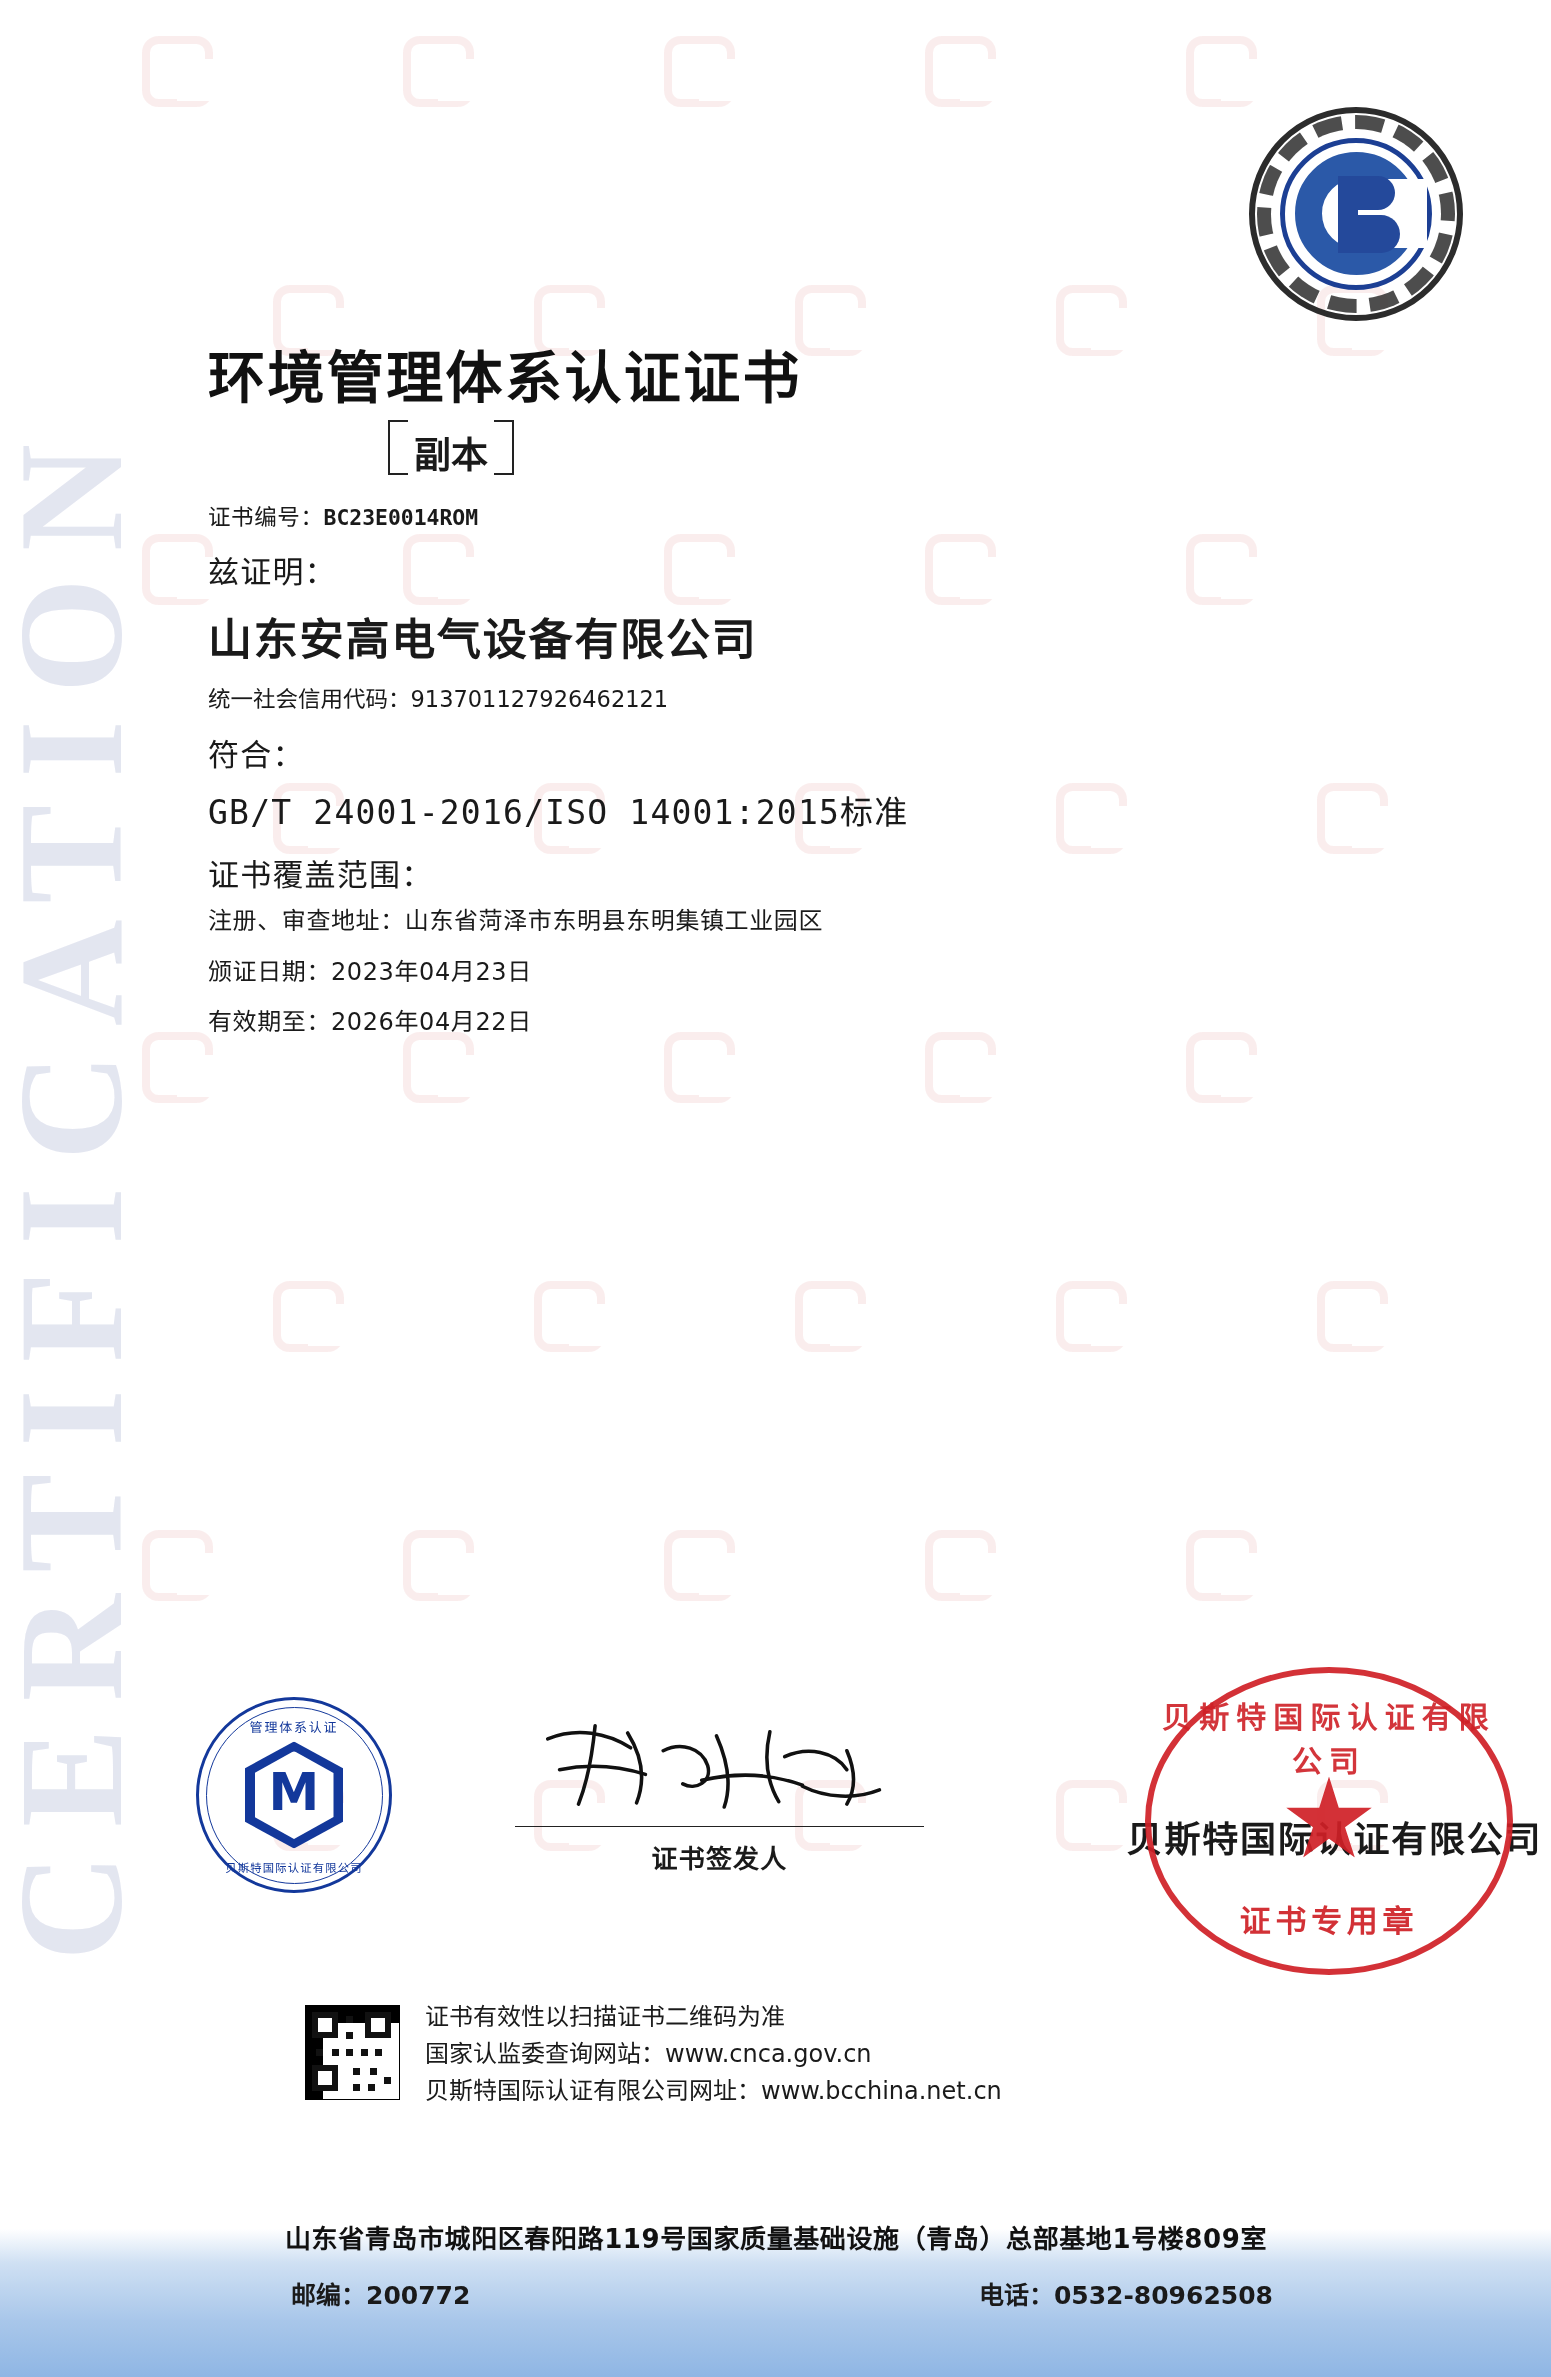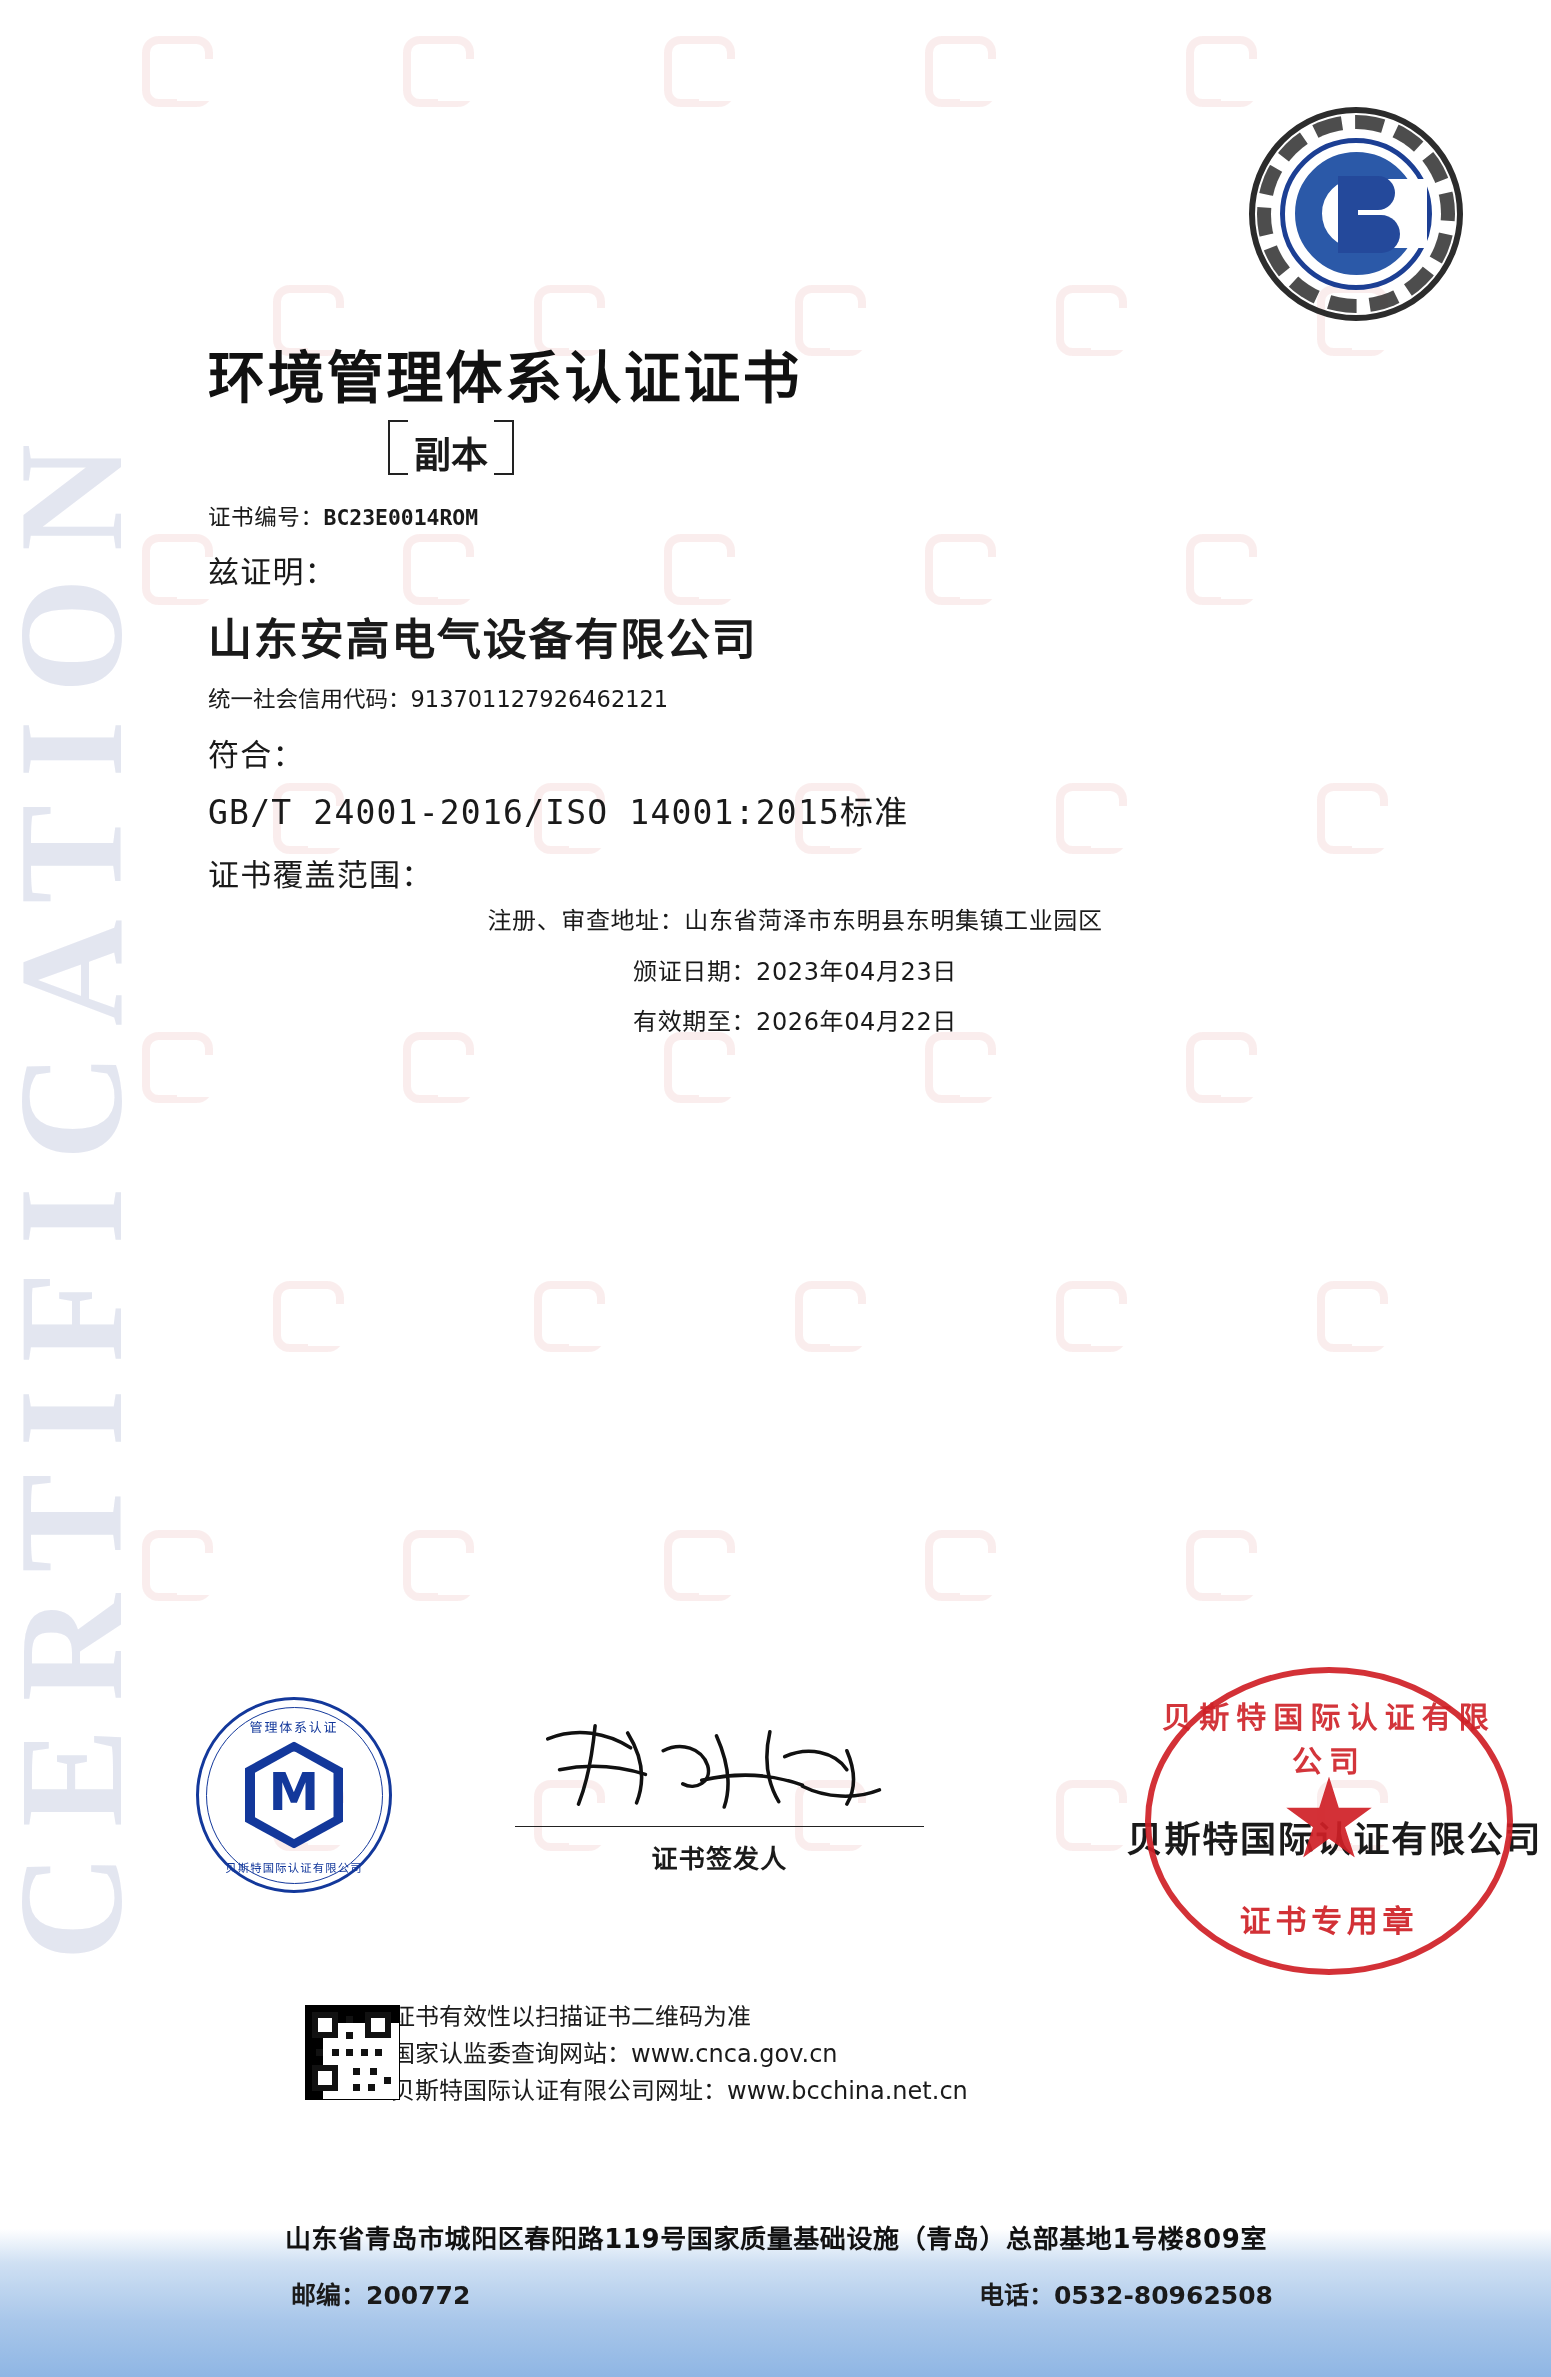--- a/index.html
+++ b/index.html
@@ -229,21 +229,20 @@
     font-size: 33px;
     letter-spacing: 1.2px;
     margin: 10.7px 0 18px 0;
     font-family: "DejaVu Sans", sans-serif;
   }
   .meta {
     font-size: 24px;
     margin: 0 0 15.4px 0;
     letter-spacing: 0.6px;
     font-family: "DejaVu Sans", sans-serif;
-    text-align: center;
   }
 
   
   .sig-area {
     position: absolute;
     left: 196px;
     top: 1691px;
     width: 1186px;
     height: 255px;
   }
@@ -408,21 +407,21 @@
     background:
       linear-gradient(90deg,#000 0 18%, transparent 18% 100%),
       linear-gradient(180deg,#000 0 18%, transparent 18% 100%);
     background-color: #fff;
     border: 1.8px solid #000;
     box-sizing: border-box;
     overflow: hidden;
   }
   .qr .cell { position: absolute; background: #111; }
   .note-lines {
-    margin-left: 86px;
+    margin-left: 120px;
     font-size: 24px;
     line-height: 1.55;
     font-family: "DejaVu Sans", sans-serif;
   }
 
   
   .footer-band {
     position: absolute;
     left: 0;
     bottom: 0;

